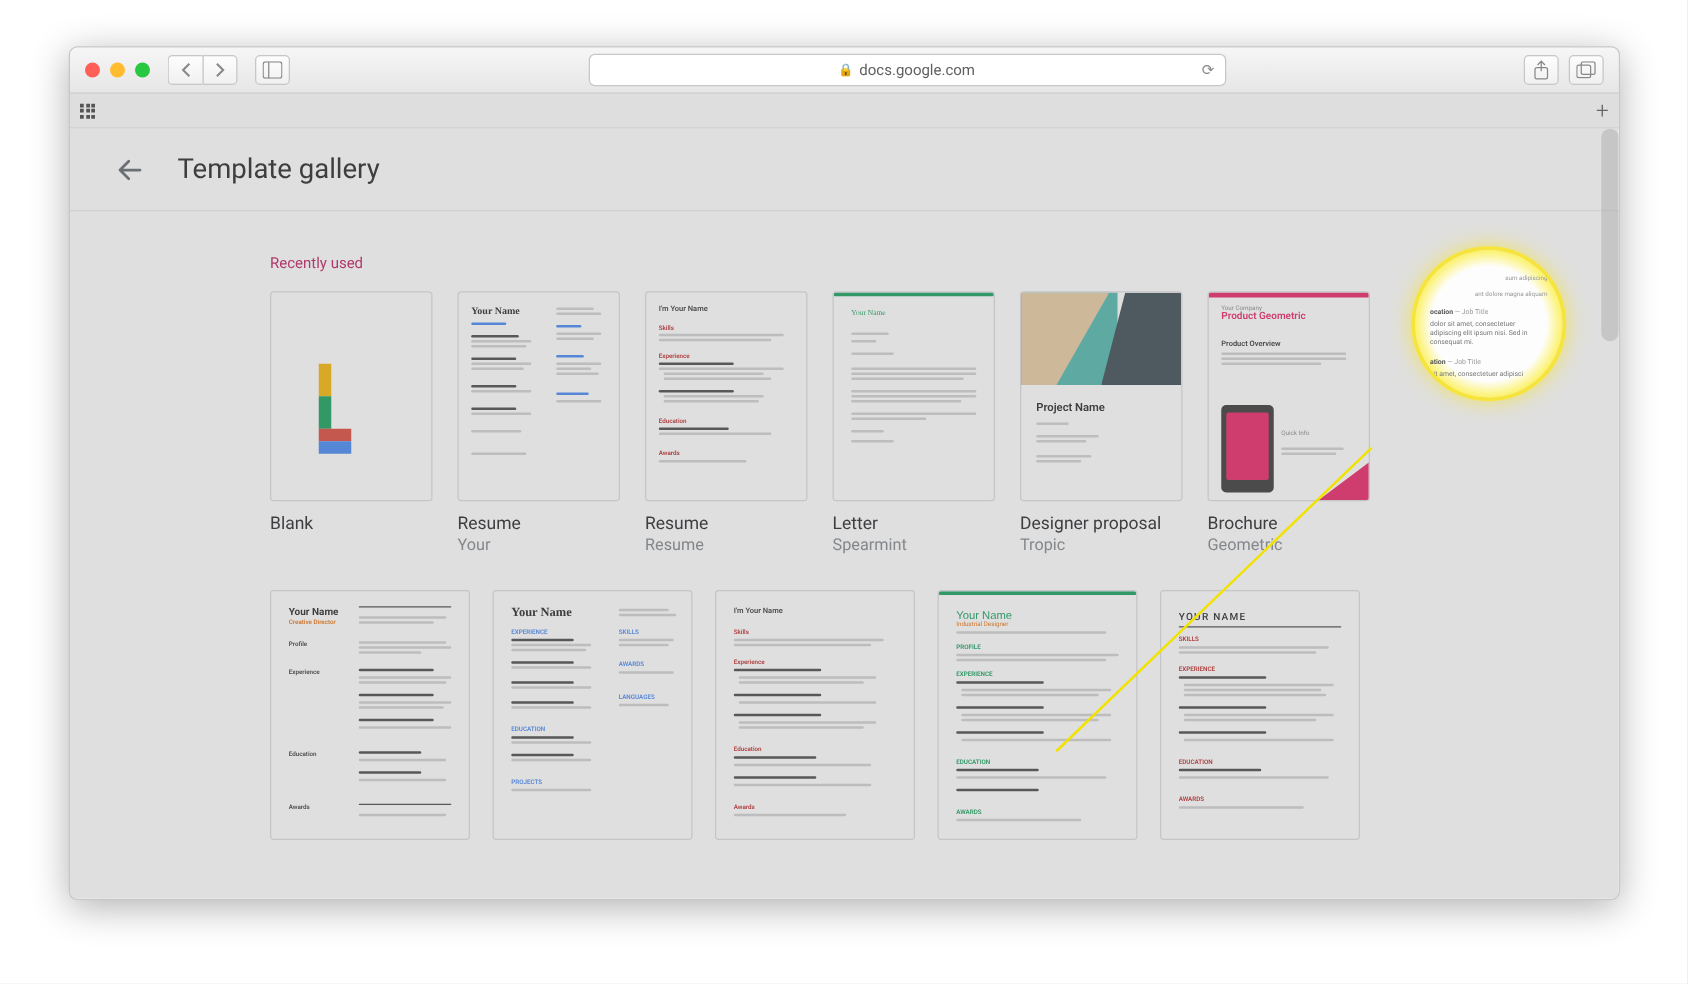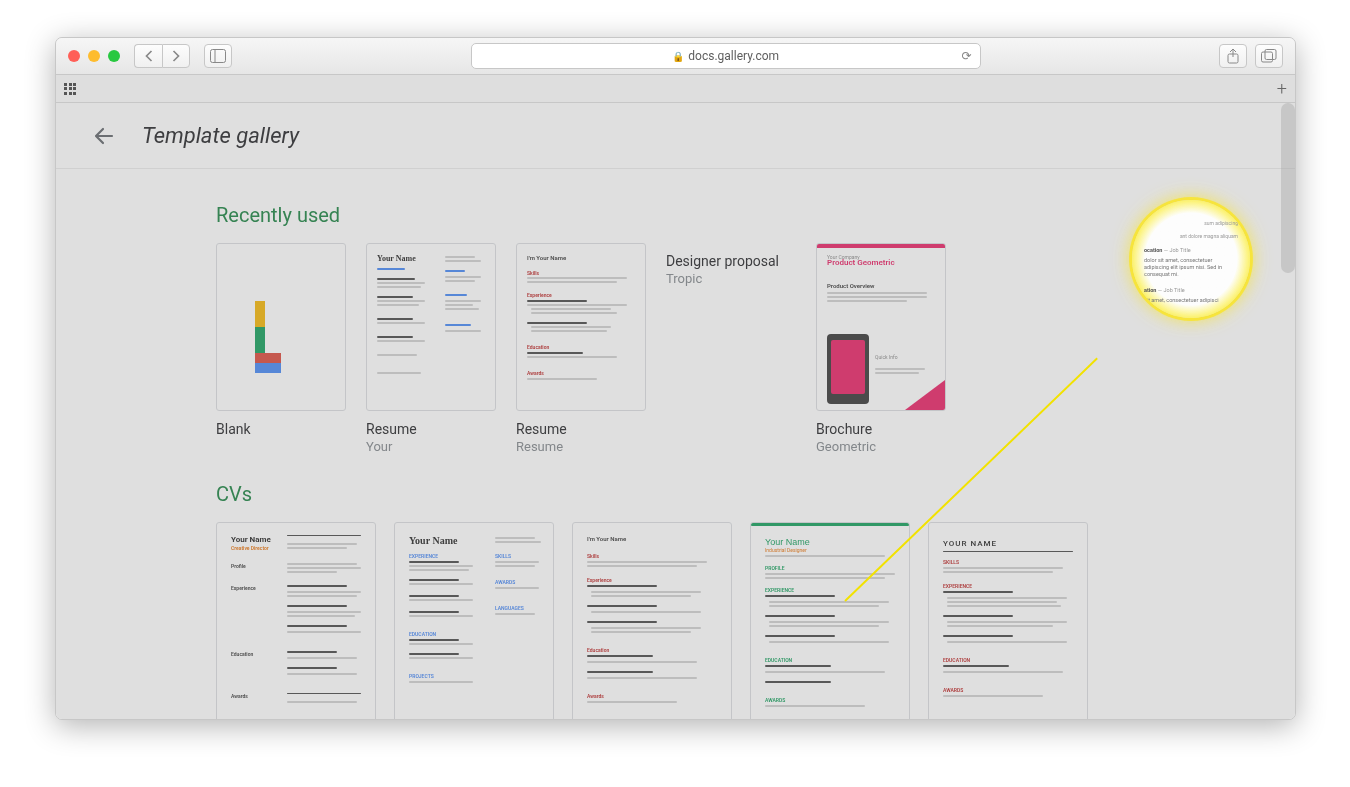--- a/index.html
+++ b/index.html
@@ -101,31 +101,30 @@
     pointer-events: none;
     z-index: 50;
   }
   .gallery-header {
     height: 66px;
     display: flex;
     align-items: center;
     padding: 0 28px;
     background: #fff;
     border-bottom: 1px solid rgba(0,0,0,0.08);
-    font-style: italic;
   }
   .back-arrow {
     width: 40px; height: 40px;
     display: flex; align-items: center; justify-content: center;
     color: #5f6368;
     cursor: pointer;
   }
   .gallery-title { font-size: 22px; color: #202124; margin-left: 18px; font-weight: 400;}
   .gallery-body { padding: 20px 160px 0 160px; overflow-y: auto; height: calc(100% - 66px);}
-  .section-title { font-size: 20px; color: #15803d; margin: 14px 0 16px 0; font-weight: 400;}
+  .section-title { font-size: 12px; color: #be185d; margin: 14px 0 16px 0; font-weight: 400;}
   .card-row { display: flex; gap: 20px; margin-bottom: 28px;}
   .card { width: 130px; }
   .thumb {
     width: 130px; height: 168px;
     border: 1px solid #dadce0;
     border-radius: 3px;
     background: #fff;
     position: relative;
     overflow: hidden;
     cursor: pointer;
@@ -228,21 +227,21 @@
     <div class="tb-btn single-btn" style="margin-left:6px">
       <svg width="16" height="14" viewBox="0 0 16 14">
         <rect x="0.5" y="0.5" width="15" height="13" rx="2" fill="none" stroke="#888"></rect>
         <line x1="5" y1="0.5" x2="5" y2="13.5" stroke="#888"></line>
       </svg>
     </div>
 
     <div style="flex:1;display:flex;justify-content:center;">
       <div class="url-bar">
         <span class="url-lock">🔒</span>
-        <span>docs.gallery.com</span>
+        <span>docs.google.com</span>
         <span class="url-reload">⟳</span>
       </div>
     </div>
 
     <div class="right-tb">
       <div class="tb-btn">
         <svg width="14" height="16" viewBox="0 0 14 16">
           <rect x="2" y="6" width="10" height="9" rx="1.5" fill="none" stroke="#888"></rect>
           <path d="M7 1v8M4 4l3-3 3 3" fill="none" stroke="#888"></path>
         </svg>
@@ -350,22 +349,56 @@
             <div class="thumb-red" style="top:100px;left:10px;">Education</div>
             <div class="fake txt-dark" style="top:108px;left:10px;width:56px;height:2px"></div>
             <div class="fake" style="top:112px;left:10px;width:90px;height:2px"></div>
             <div class="thumb-red" style="top:126px;left:10px;">Awards</div>
             <div class="fake" style="top:134px;left:10px;width:70px;height:2px"></div>
           </div>
           <div class="card-title">Resume</div>
           <div class="card-subtitle">Resume</div>
         </div>
 
-
-        <div class="card">
+        <div class="card">
+          <div class="thumb">
+            <div class="fake accent-green" style="top:0;left:0;right:0;height:3px"></div>
+            <div style="position:absolute;top:14px;left:14px;font-size:6px;color:#0f9d58;font-family:cursive">Your Name</div>
+            <div class="fake" style="top:32px;left:14px;width:30px;height:2px"></div>
+            <div class="fake" style="top:38px;left:14px;width:20px;height:2px"></div>
+            <div class="fake" style="top:48px;left:14px;width:34px;height:2px"></div>
+            <div class="fake" style="top:60px;left:14px;width:100px;height:2px"></div>
+            <div class="fake" style="top:64px;left:14px;width:100px;height:2px"></div>
+            <div class="fake" style="top:68px;left:14px;width:90px;height:2px"></div>
+            <div class="fake" style="top:78px;left:14px;width:100px;height:2px"></div>
+            <div class="fake" style="top:82px;left:14px;width:100px;height:2px"></div>
+            <div class="fake" style="top:86px;left:14px;width:88px;height:2px"></div>
+            <div class="fake" style="top:96px;left:14px;width:100px;height:2px"></div>
+            <div class="fake" style="top:100px;left:14px;width:60px;height:2px"></div>
+            <div class="fake" style="top:110px;left:14px;width:26px;height:2px"></div>
+            <div class="fake" style="top:118px;left:14px;width:34px;height:2px"></div>
+          </div>
+          <div class="card-title">Letter</div>
+          <div class="card-subtitle">Spearmint</div>
+        </div>
+
+        <div class="card">
+          <div class="thumb">
+            <div class="pp-top">
+              <div class="pp-tri1"></div>
+              <div class="pp-tri2"></div>
+              <div class="pp-tri3"></div>
+            </div>
+            <div style="position:absolute;top:88px;left:12px;font-size:9px;color:#222;font-weight:600">Project Name</div>
+            <div class="fake" style="top:104px;left:12px;width:26px;height:2px"></div>
+            <div class="fake" style="top:114px;left:12px;width:50px;height:2px"></div>
+            <div class="fake" style="top:118px;left:12px;width:40px;height:2px"></div>
+            <div class="fake" style="top:130px;left:12px;width:44px;height:2px"></div>
+            <div class="fake" style="top:134px;left:12px;width:36px;height:2px"></div>
+          </div>
           <div class="card-title">Designer proposal</div>
           <div class="card-subtitle">Tropic</div>
         </div>
 
         <div class="card">
           <div class="thumb">
             <div class="br-bar"></div>
             <div style="position:absolute;top:10px;left:10px;font-size:5px;color:#888">Your Company</div>
             <div class="br-title">Product Geometric</div>
             <div style="position:absolute;top:38px;left:10px;font-size:6px;color:#333;font-weight:600">Product Overview</div>
@@ -377,21 +410,20 @@
             <div class="fake" style="bottom:40px;left:58px;width:50px;height:2px"></div>
             <div class="fake" style="bottom:36px;left:58px;width:44px;height:2px"></div>
             <div class="br-corner"></div>
           </div>
           <div class="card-title">Brochure</div>
           <div class="card-subtitle">Geometric</div>
         </div>
 
       </div>
 
-      <div class="section-title">CVs</div>
 
       <div class="cvs-row">
 
         <div class="card">
           <div class="thumb partial">
             <div class="thumb-title" style="top:12px;left:14px;font-family:inherit">Your Name</div>
             <div style="position:absolute;top:22px;left:14px;font-size:5px;color:#e8710a;font-weight:600">Creative Director</div>
             <div class="fake txt-dark" style="top:12px;left:70px;right:14px;height:1px"></div>
             <div class="fake" style="top:20px;left:70px;width:70px;height:2px"></div>
             <div class="fake" style="top:24px;left:70px;width:60px;height:2px"></div>

